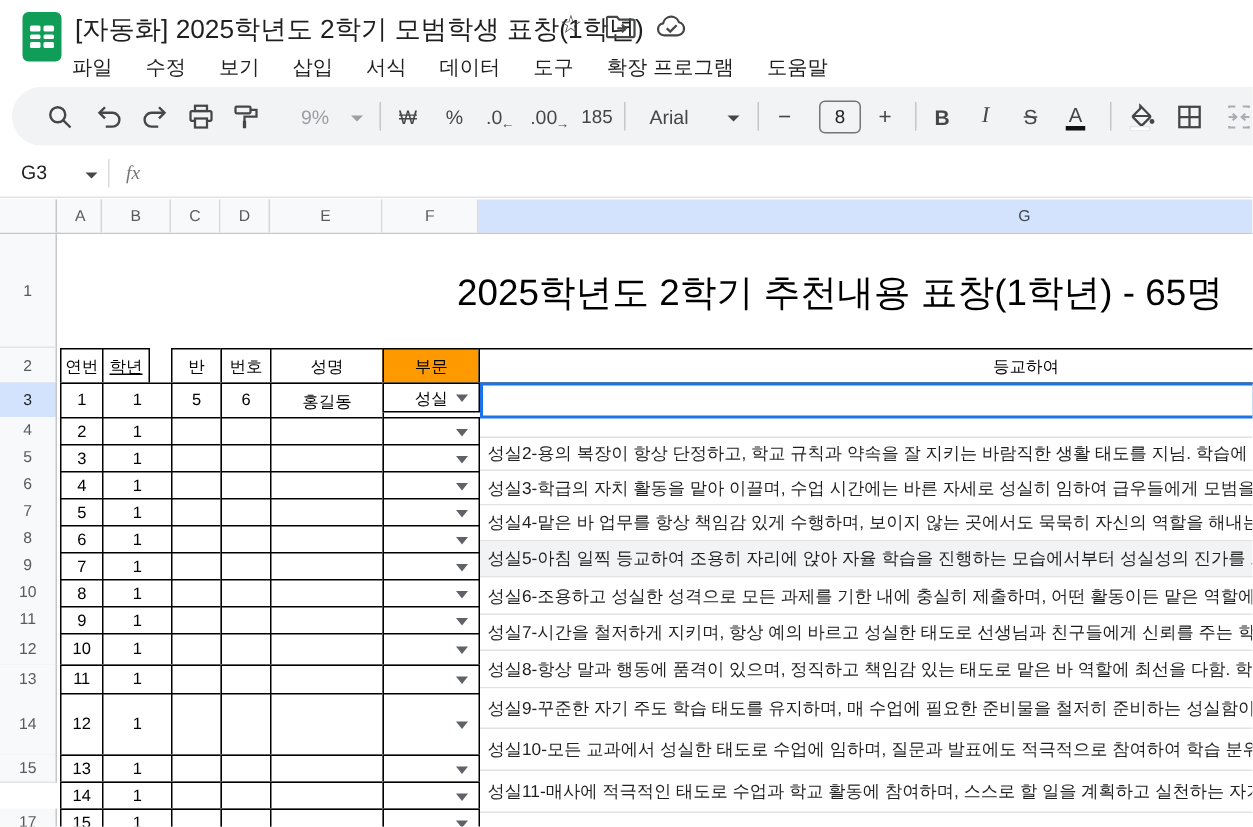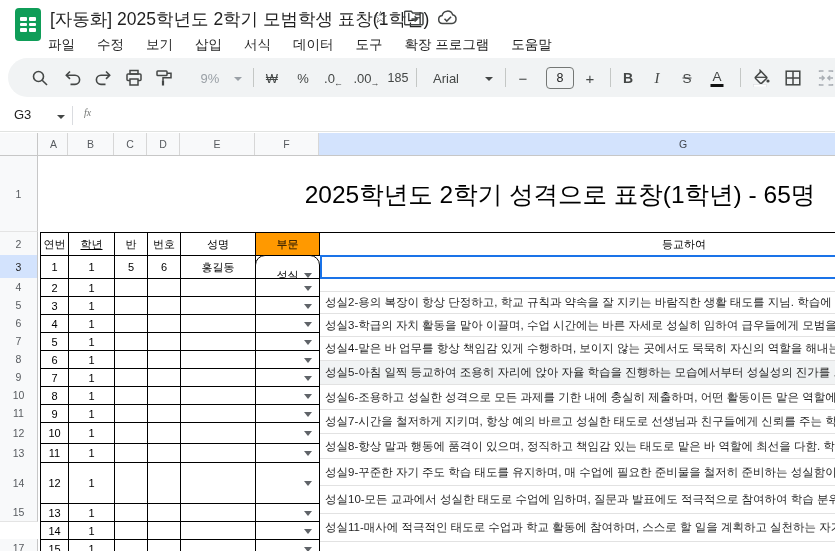--- a/index.html
+++ b/index.html
@@ -30,21 +30,21 @@
   .ital-i{font-style:italic;font-family:"Liberation Serif",serif;font-size:15px;}
   .strike-s{text-decoration:line-through;font-size:13.5px;}
   .acolor{border-bottom:3px solid #111;padding:0 2px 1px 2px;font-size:13.5px;line-height:13px;display:inline-block;}
   .mini-arrow{font-size:9px;position:relative;top:3px;left:-1px;}
   
   .fbar{position:absolute;left:0;top:100px;width:100%;height:31px;background:#fff;border-bottom:1px solid #e1e3e1;}
   .namebox{position:absolute;left:14px;top:7px;font-size:13px;color:#1f1f1f;}
   .nb-caret{position:absolute;left:57px;top:15px;width:0;height:0;border-left:4px solid transparent;
             border-right:4px solid transparent;border-top:4px solid #444746;}
   .fb-sep{position:absolute;left:72px;top:6px;width:1px;height:19px;background:#dadce0;}
-  .fx{position:absolute;left:84px;top:7px;font-size:10px;color:#747775;font-style:italic;font-family:"Liberation Serif",serif;}
+  .fx{position:absolute;left:84px;top:7px;font-size:13px;color:#747775;font-style:italic;font-family:"Liberation Serif",serif;}
   .formula-input{position:absolute;left:110px;top:7px;font-size:12px;color:#1f1f1f;}
   
   .gridhead{position:absolute;left:0;top:133px;width:100%;height:23px;background:#f8f9fa;border-bottom:1px solid #c7c7c7;box-sizing:border-box;}
   .corner{position:absolute;left:0;top:0;width:38px;height:22px;background:#f8f9fa;border-right:1px solid #c7c7c7;box-sizing:border-box;}
   .colhead{position:absolute;top:0;height:22px;box-sizing:border-box;border-right:1px solid #d7d7d7;
            display:flex;align-items:center;justify-content:center;font-size:10.5px;color:#575b5f;background:#f8f9fa;}
   .colhead.sel{background:#d3e3fd;color:#41464e;border-right:none;}
   .rowhead{position:absolute;left:0;width:38px;box-sizing:border-box;border-right:1px solid #c7c7c7;border-bottom:1px solid #e4e4e4;
            display:flex;align-items:center;justify-content:center;font-size:10.5px;color:#575b5f;background:#f8f9fa;}
   .rowhead.sel{background:#d3e3fd;color:#1f1f1f;}
@@ -211,35 +211,35 @@
       <div class="rowhead" style="top: 368px; height: 19px;">9</div>
       <div class="rowhead" style="top: 386px; height: 19px;">10</div>
       <div class="rowhead" style="top: 404px; height: 19px;">11</div>
       <div class="rowhead" style="top: 422px; height: 22px;">12</div>
       <div class="rowhead" style="top: 443px; height: 20px;">13</div>
       <div class="rowhead" style="top: 462px; height: 42px;">14</div>
       <div class="rowhead" style="top: 503px; height: 19px;">15</div>
       <div class="rowhead" style="top: 545px; height: 19px;">16</div>
       <div class="rowhead" style="top: 539px; height: 19px;">17</div>
     </div>
-  <div class="title-cell">2025학년도 2학기 성격으로 표창(1학년) - 65명</div>
+  <div class="title-cell">2025학년도 2학기 추천내용 표창(1학년) - 65명</div>
   <div>
       <div class="tcell th" style="left: 40px; top: 232px; width: 29px; height: 24px;">연번</div>
-      <div class="tcell th" style="left: 68px; top: 232px; width: 47px; height: 24px; text-decoration: underline;">학년</div>
+      <div class="tcell th" style="left: 68px; top: 232px; width: 32px; height: 24px; text-decoration: underline;">학년</div>
       <div class="tcell th" style="left: 114px; top: 232px; width: 34px; height: 24px;">반</div>
       <div class="tcell th" style="left: 147px; top: 232px; width: 34px; height: 24px;">번호</div>
       <div class="tcell th" style="left: 180px; top: 232px; width: 76px; height: 24px;">성명</div>
       <div class="tcell th orange" style="left: 255px; top: 232px; width: 65px; height: 24px;">부문</div>
       <div class="tcell th" style="left: 319px; top: 232px; width: 517px; height: 24px; border-right: none; padding-left: 212px;">등교하여</div>
       <div class="tcell" style="left: 40px; top: 255px; width: 29px; height: 24px;">1</div>
       <div class="tcell" style="left: 68px; top: 255px; width: 47px; height: 24px;">1</div>
       <div class="tcell" style="left: 114px; top: 255px; width: 34px; height: 24px;">5</div>
       <div class="tcell" style="left: 147px; top: 255px; width: 34px; height: 24px;">6</div>
       <div class="tcell" style="left: 180px; top: 255px; width: 76px; height: 24px;">홍길동</div>
-      <div class="tcell" style="left: 255px; top: 255px; width: 65px; height: 40px; border-radius: 10px;">성실<span class="dd"></span></div>
+      <div class="tcell" style="left: 255px; top: 255px; width: 65px; height: 20px;">성실<span class="dd"></span></div>
       <div class="tcell" style="left: 40px; top: 278px; width: 29px; height: 19px;">2</div>
       <div class="tcell" style="left: 68px; top: 278px; width: 47px; height: 19px;">1</div>
       <div class="tcell" style="left: 114px; top: 278px; width: 34px; height: 19px;"></div>
       <div class="tcell" style="left: 147px; top: 278px; width: 34px; height: 19px;"></div>
       <div class="tcell" style="left: 180px; top: 278px; width: 76px; height: 19px;"></div>
       <div class="tcell" style="left: 255px; top: 278px; width: 65px; height: 19px;">
         <span class="dd"></span>
       </div>
       <div class="tcell" style="left: 40px; top: 296px; width: 29px; height: 19px;">3</div>
       <div class="tcell" style="left: 68px; top: 296px; width: 47px; height: 19px;">1</div>

